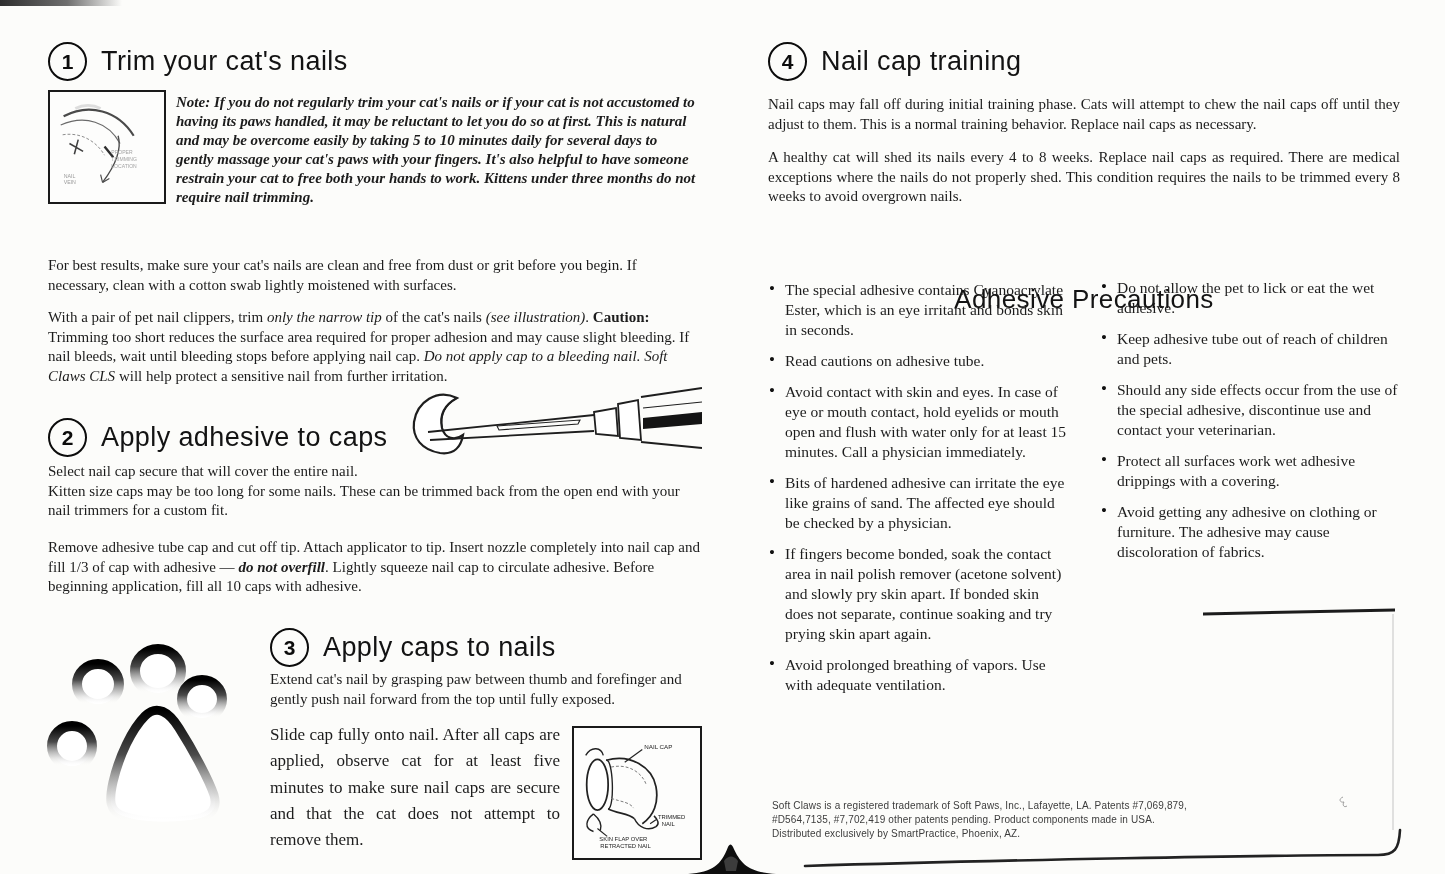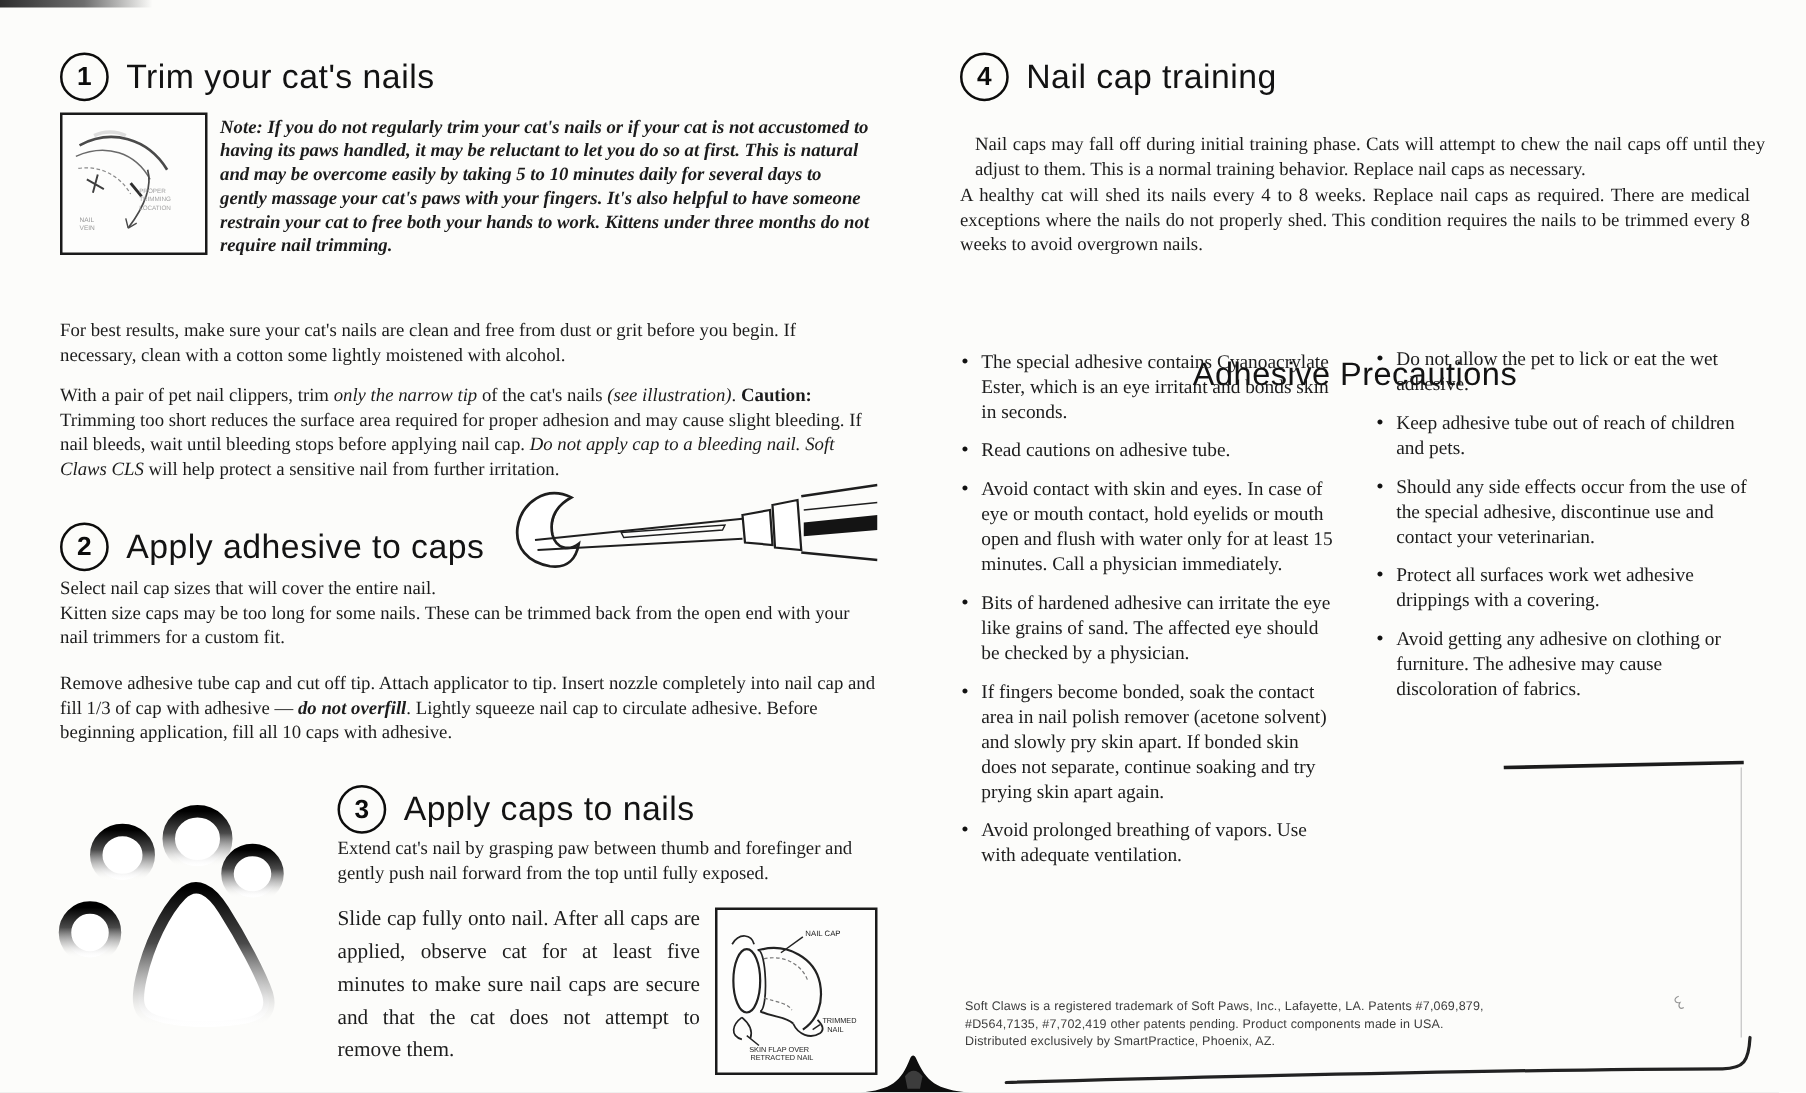--- a/index.html
+++ b/index.html
@@ -75,21 +75,21 @@
       <text x="63" y="63" font-size="5.2" fill="#a3a3a3">PROPER</text>
       <text x="63" y="70" font-size="5.2" fill="#a3a3a3">TRIMMING</text>
       <text x="63" y="77" font-size="5.2" fill="#a3a3a3">LOCATION</text>
     </svg>
   </div>
 
   <p class="para note" style="left:176px;top:93px;width:522px;margin:0;">
     <span>Note:</span><span> If you do not regularly trim your cat's nails or if your cat is not accustomed to having its paws handled, it may be reluctant to let you do so at first. This is natural and may be overcome easily by taking 5 to 10 minutes daily for several days to gently massage your cat's paws with your fingers. It's also helpful to have someone restrain your cat to free both your hands to work. </span><span>Kittens under three months do not require nail trimming.</span>
   </p>
 
-  <p class="para" style="left:48px;top:256px;width:652px;margin:0;">For best results, make sure your cat's nails are clean and free from dust or grit before you begin. If necessary, clean with a cotton some lightly moistened with alcohol.</p>
+  <p class="para" style="left:48px;top:256px;width:652px;margin:0;">For best results, make sure your cat's nails are clean and free from dust or grit before you begin. If necessary, clean with a cotton swab lightly moistened with surfaces.</p>
 
   <p class="para" style="left:48px;top:308px;width:652px;margin:0;">
     <span>With a pair of pet nail clippers, trim </span><span class="it">only the narrow tip</span><span> of the cat's nails </span><span class="it">(see illustration)</span><span>. </span><span class="bd">Caution:</span><span> Trimming too short reduces the surface area required for proper adhesion and may cause slight bleeding. If nail bleeds, wait until bleeding stops before applying nail cap. </span><span class="it">Do not apply cap to a bleeding nail. Soft Claws CLS</span><span> will help protect a sensitive nail from further irritation.</span>
   </p>
 
   <div class="sec-head" style="left:48px;top:418px;">
     <div class="num-circle">2</div>
     <div class="sec-title">Apply adhesive to caps</div>
   </div>
 
@@ -101,21 +101,21 @@
     <path d="M95,46 L178,40 L176,44 L97,50 Z" fill="none" stroke="#1e1e1e" stroke-width="1.1"></path>
     <path d="M192,32 L214,28 L216,56 L194,54 Z" fill="#fff" stroke="#1e1e1e" stroke-width="1.8"></path>
     <path d="M216,24 L236,20 L239,60 L218,58 Z" fill="#fff" stroke="#1e1e1e" stroke-width="1.8"></path>
     <path d="M239,17 L300,8" stroke="#1e1e1e" stroke-width="2.2" fill="none"></path>
     <path d="M239,62 L300,68" stroke="#1e1e1e" stroke-width="2.2" fill="none"></path>
     <path d="M241,38 L300,32 L300,44 L241,49 Z" fill="#141414"></path>
     <path d="M241,28 L300,22" stroke="#1e1e1e" stroke-width="1.2" fill="none"></path>
   </svg>
 
   <p class="para" style="left:48px;top:462px;width:652px;margin:0;">
-    <span style="display:block;">Select nail cap sizes that will cover the entire nail.</span>
+    <span style="display:block;">Select nail cap secure that will cover the entire nail.</span>
     <span style="display:block;">Kitten size caps may be too long for some nails. These can be trimmed back from the open end with your nail trimmers for a custom fit.</span>
   </p>
 
   <p class="para" style="left:48px;top:538px;width:652px;margin:0;">
     <span>Remove adhesive tube cap and cut off tip. Attach applicator to tip. Insert nozzle completely into nail cap and fill 1/3 of cap with adhesive — </span><span class="bdit">do not overfill</span><span>. Lightly squeeze nail cap to circulate adhesive. Before beginning application, fill all 10 caps with adhesive.</span>
   </p>
 
   <div class="sec-head" style="left:270px;top:628px;">
     <div class="num-circle">3</div>
     <div class="sec-title">Apply caps to nails</div>
@@ -162,21 +162,21 @@
     <ellipse cx="156" cy="67" rx="20" ry="19" fill="#fff" stroke="url(#pawfade)" stroke-width="10"></ellipse>
     <ellipse cx="26" cy="114" rx="20" ry="20" fill="#fff" stroke="url(#pawfade)" stroke-width="10"></ellipse>
     <path d="M99,84 C111,72 123,80 133,96 C147,118 163,148 168,163 C173,180 161,186 143,188 C119,191 93,190 77,184 C63,179 63,168 67,150 C73,124 86,97 99,84 Z" fill="#fff" stroke="url(#pawfade)" stroke-width="9"></path>
   </svg>
 
   <div class="sec-head" style="left:768px;top:42px;">
     <div class="num-circle">4</div>
     <div class="sec-title">Nail cap training</div>
   </div>
 
-  <p class="para just" style="left:768px;top:95px;width:632px;margin:12px;">Nail caps may fall off during initial training phase. Cats will attempt to chew the nail caps off until they adjust to them. This is a normal training behavior. Replace nail caps as necessary.</p>
+  <p class="para just" style="left:768px;top:95px;width:632px;margin:0;">Nail caps may fall off during initial training phase. Cats will attempt to chew the nail caps off until they adjust to them. This is a normal training behavior. Replace nail caps as necessary.</p>
   <p class="para just" style="left:768px;top:148px;width:632px;margin:0;">A healthy cat will shed its nails every 4 to 8 weeks. Replace nail caps as required. There are medical exceptions where the nails do not properly shed. This condition requires the nails to be trimmed every 8 weeks to avoid overgrown nails.</p>
 
   <div class="prec-head" style="left:768px;top:243px;">Adhesive Precautions</div>
 
   <div class="prec-col" style="left:768px;top:280px;width:302px;">
     <div class="bullet">The special adhesive contains Cyanoacrylate Ester, which is an eye irritant and bonds skin in seconds.</div>
     <div class="bullet">Read cautions on adhesive tube.</div>
     <div class="bullet">Avoid contact with skin and eyes. In case of eye or mouth contact, hold eyelids or mouth open and flush with water only for at least 15 minutes. Call a physician immediately.</div>
     <div class="bullet">Bits of hardened adhesive can irritate the eye like grains of sand. The affected eye should be checked by a physician.</div>
     <div class="bullet">If fingers become bonded, soak the contact area in nail polish remover (acetone solvent) and slowly pry skin apart. If bonded skin does not separate, continue soaking and try prying skin apart again.</div>

